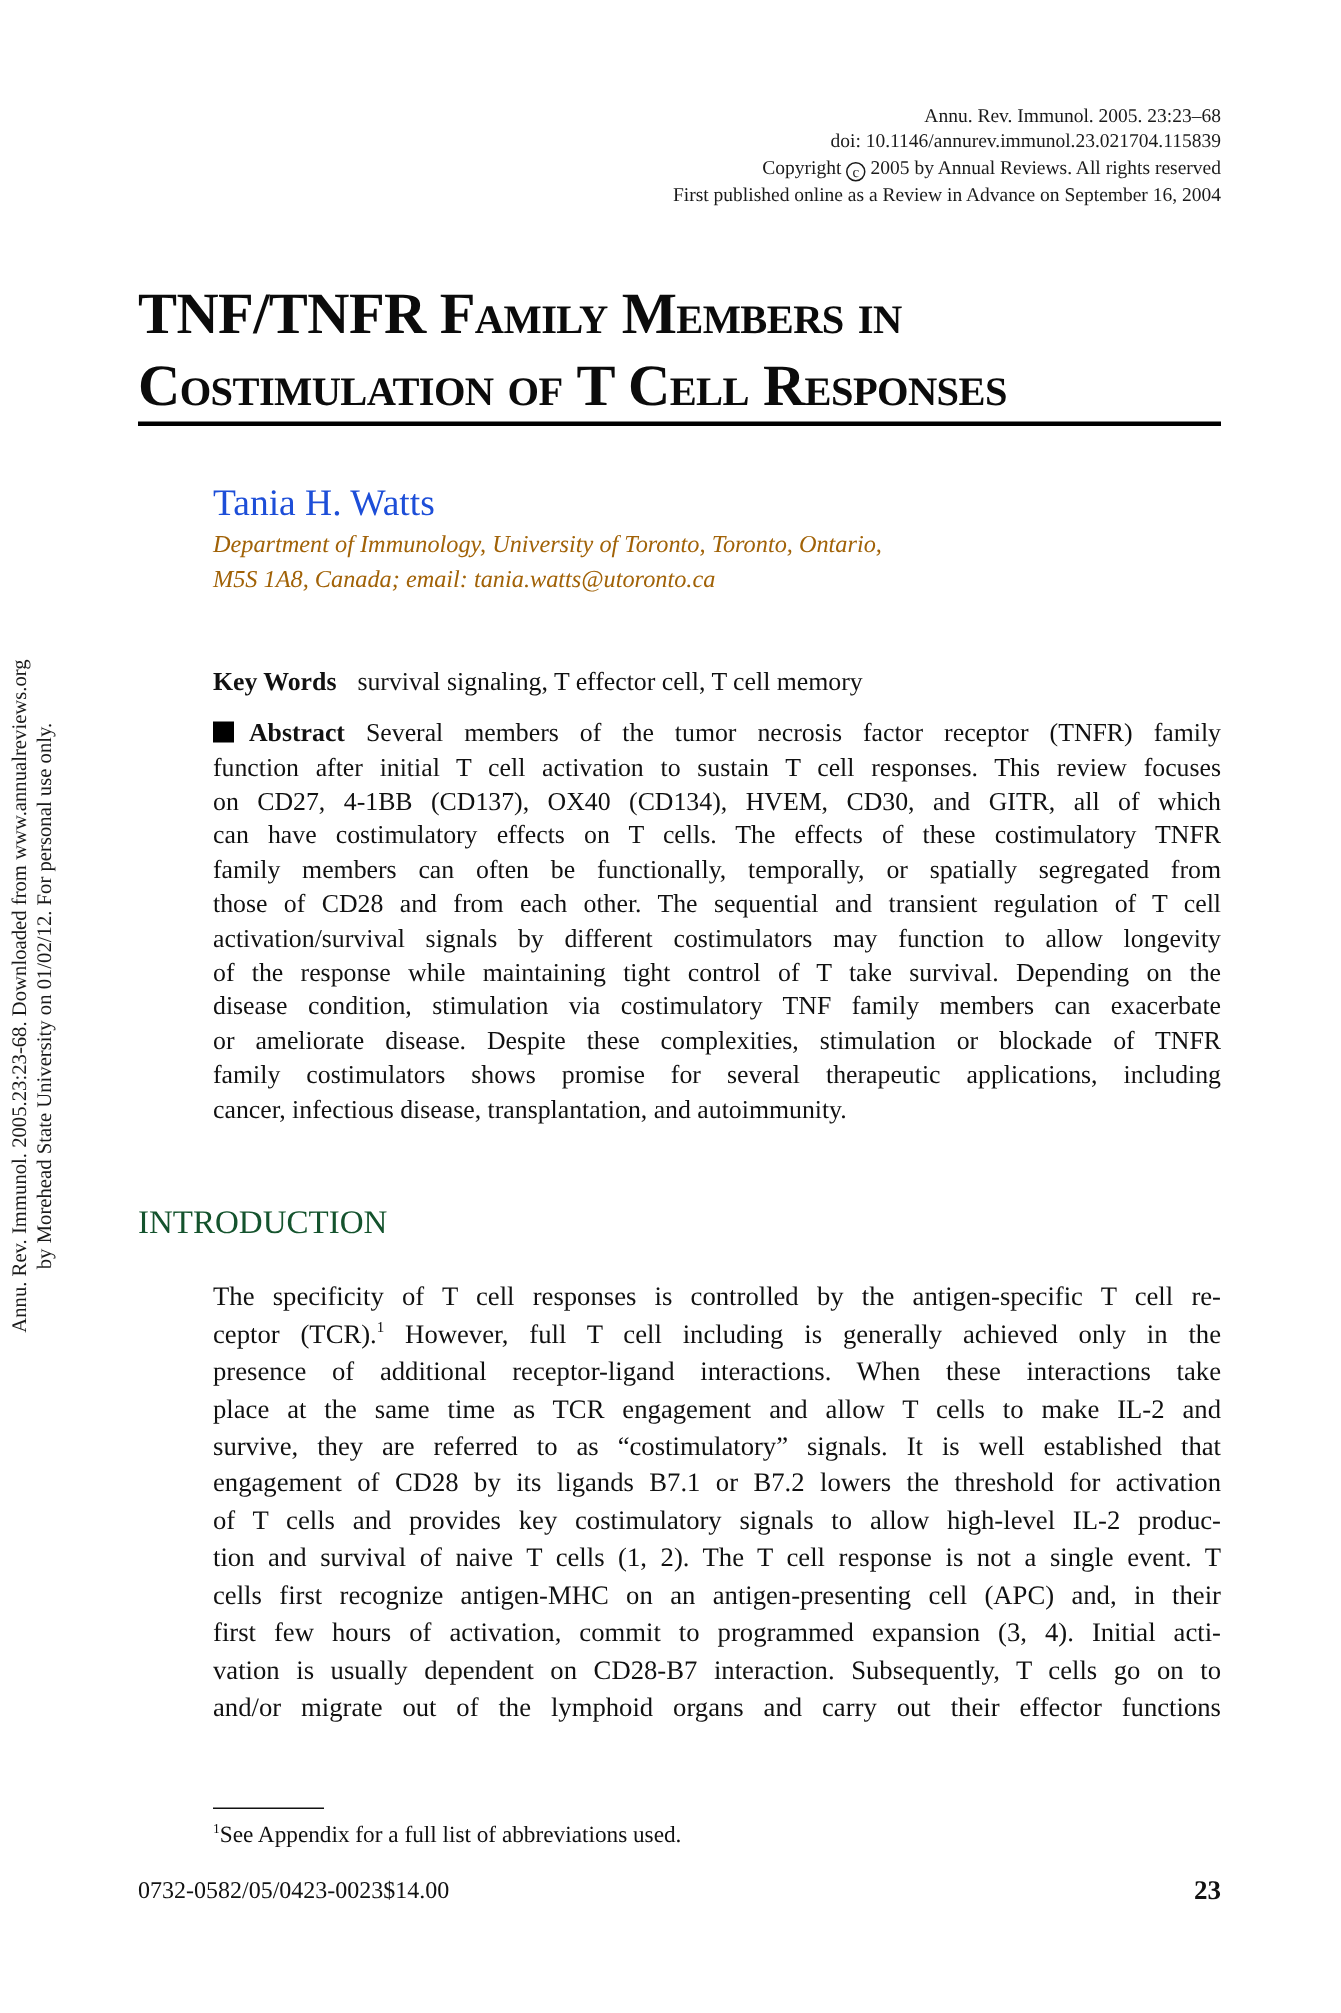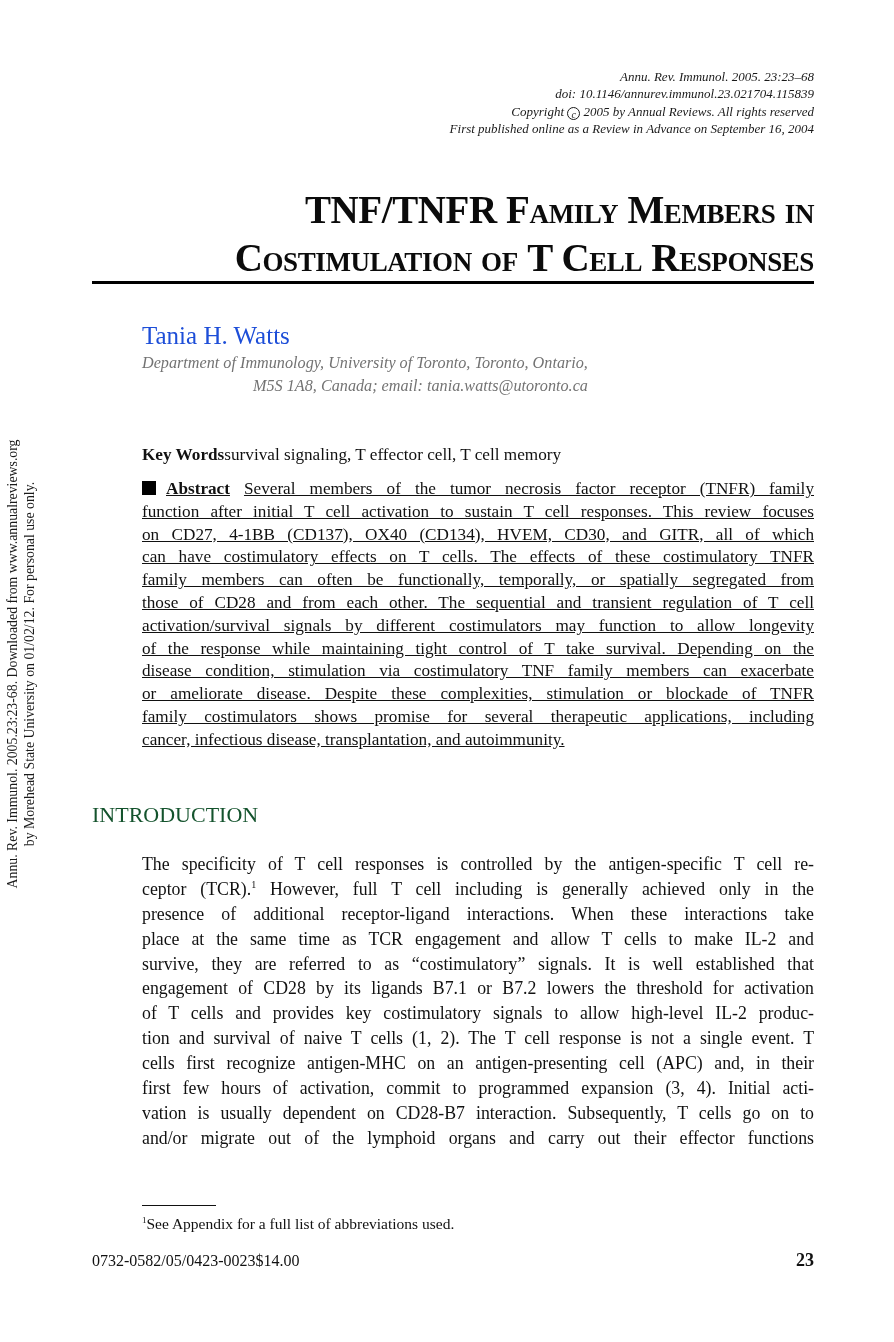--- a/index.html
+++ b/index.html
@@ -24,21 +24,20 @@
 
     
     .citation {
       position: absolute;
       right: 80px;
       top: 68px;
       text-align: right;
       font-size: 13px;
       line-height: 17.3px;
       color: #1a1a1a;
-      font-style: italic;
     }
     .citation div { white-space: nowrap; }
     .copy-c {
       display: inline-block;
       width: 13px; height: 13px;
       border: 1px solid #1a1a1a;
       border-radius: 50%;
       font-size: 10px;
       line-height: 13px;
       text-align: center;
@@ -51,21 +50,21 @@
       position: absolute;
       left: 92px;
       top: 186px;
       width: 722px;
       font-size: 39px;
       line-height: 48px;
       font-weight: bold;
       letter-spacing: -0.4px;
       color: #0b0b0b;
     }
-    .title .line { white-space: nowrap; text-align: right; }
+    .title .line { white-space: nowrap; }
     .title .sc {
       font-variant: small-caps;
     }
     .title-rule {
       position: absolute;
       left: 92px;
       top: 281px;
       width: 722px;
       height: 3px;
       background: #000000;
@@ -81,43 +80,41 @@
       color: #1d4ed8;
       white-space: nowrap;
     }
     .affiliation {
       position: absolute;
       left: 142px;
       top: 352px;
       font-size: 16.2px;
       line-height: 23px;
       font-style: italic;
-      color: #737373;
-      text-align: right;
+      color: #a16207;
     }
     .affiliation div { white-space: nowrap; }
 
     
     .keywords {
       position: absolute;
       left: 142px;
       top: 443px;
       font-size: 17.2px;
       line-height: 23px;
       white-space: nowrap;
     }
-    .keywords .kw-label { font-weight: bold; }
+    .keywords .kw-label { font-weight: bold; margin-right: 14px; }
 
     
     .abstract {
       position: absolute;
       left: 142px;
       top: 478px;
       width: 672px;
-      text-decoration: underline;
     }
     .abstract .aline {
       font-size: 17.2px;
       line-height: 22.8px;
       height: 22.8px;
       white-space: nowrap;
       text-align: justify;
       text-align-last: justify;
     }
     .abstract .aline.last { text-align-last: left; }

